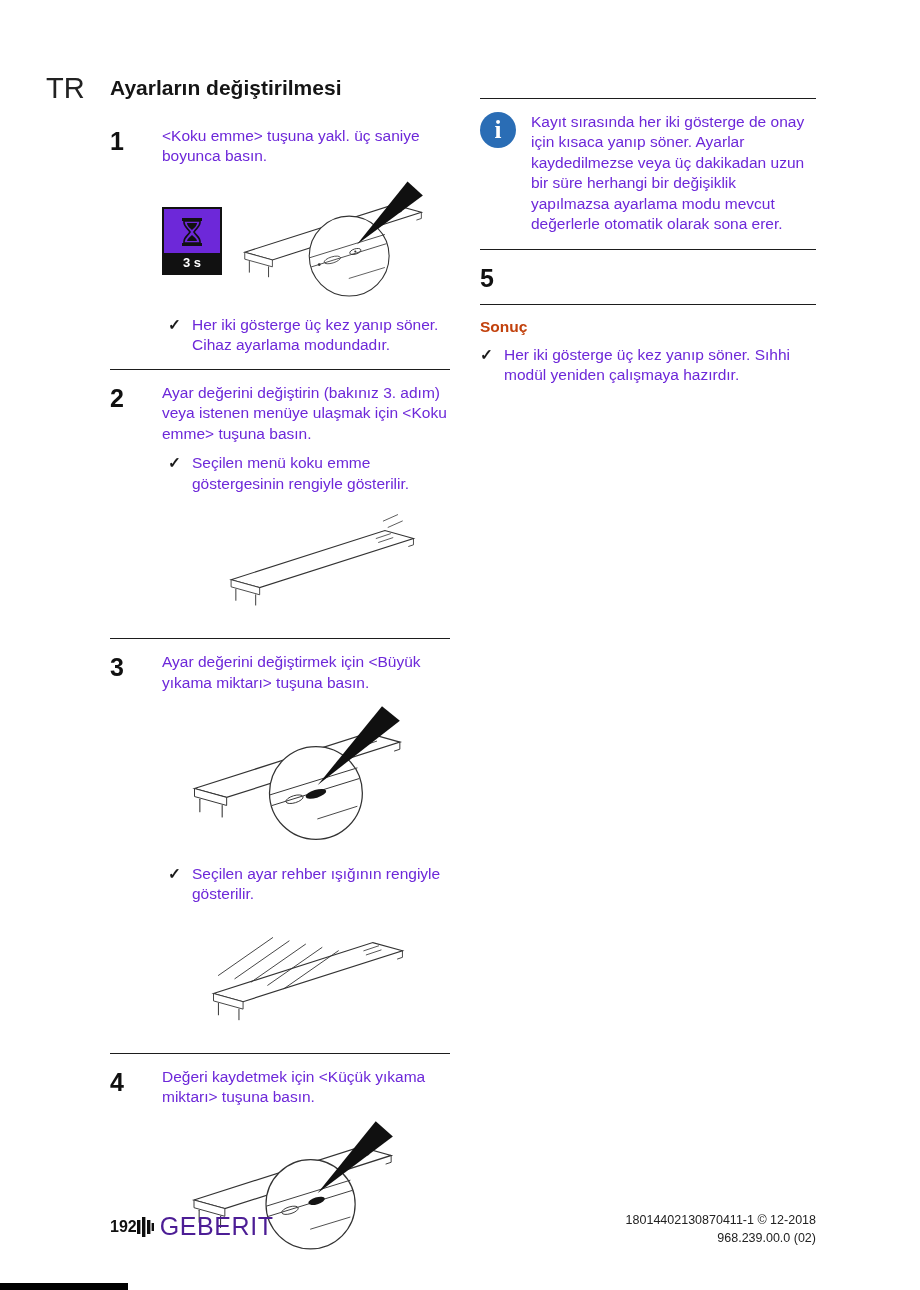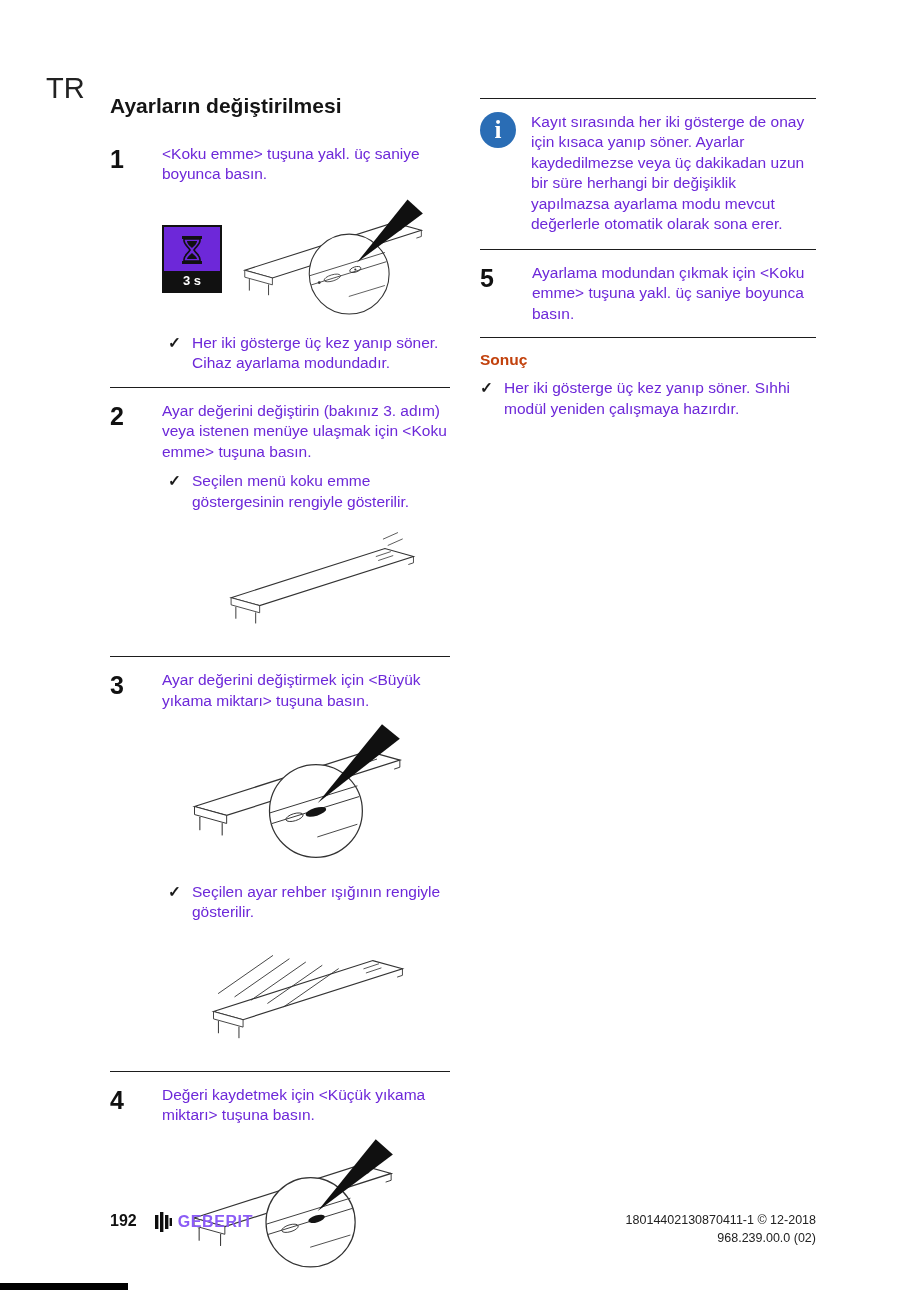--- a/index.html
+++ b/index.html
@@ -13,21 +13,21 @@
     color: #1a1a1a;
   }
   .lang-marker {
     position: absolute;
     left: 46px; top: 72px;
     font-size: 29px;
     color: #222;
   }
   .col-left {
     position: absolute;
-    left: 110px; top: 94px;
+    left: 110px; top: 76px;
     width: 340px;
   }
   .col-right {
     position: absolute;
     left: 480px; top: 94px;
     width: 336px;
   }
   h1.title {
     margin: 0 0 26px 0;
     font-size: 21px;
@@ -112,24 +112,24 @@
     color: #c2410c;
   }
   .result-section .check { padding-left: 0; }
   .footer {
     position: absolute;
     left: 110px; right: 104px; top: 1212px;
     display: flex;
     justify-content: space-between;
     align-items: flex-start;
   }
-  .footer-left { display: flex; gap: 18px; }
+  .footer-left { display: flex; align-items: center; }
   .page-num { font-weight: bold; font-size: 16px; color: #111; }
   .brand { display: flex; align-items: center; gap: 6px; }
-  .brand-name { font-weight: bold; font-size: 16px; letter-spacing: 0.6px; color: #8b5cf6; }
+  .brand-name { font-weight: normal; font-size: 25px; letter-spacing: 0.6px; color: #4c1d95; }
   .doc-ids { text-align: right; font-size: 12.5px; line-height: 1.4; color: #222; }
   .corner-mark {
     position: absolute;
     left: 0; bottom: 0;
     width: 128px; height: 7px;
     background: #000;
   }
   svg line, svg polyline { stroke-linecap: round; }
 </style>
 </head>
@@ -283,23 +283,20 @@
       <div class="info-icon">
         <span>i</span>
       </div>
       <p class="body-text">Kayıt sırasında her iki gösterge de onay için kısaca yanıp söner. Ayarlar kaydedilmezse veya üç dakikadan uzun bir süre herhangi bir değişiklik yapılmazsa ayarlama modu mevcut değerlerle otomatik olarak sona erer.</p>
     </div>
 
     <hr class="rule">
 
     <div class="step">
       <div class="step-num">5</div>
-      <div class="step-body">
-        <p class="body-text">Ayarlama modundan çıkmak için &lt;Koku emme&gt; tuşuna yakl. üç saniye boyunca basın.</p>
-      </div>
     </div>
 
     <hr class="rule">
 
     <div class="result-section">
       <h3 class="result-heading">Sonuç</h3>
       <div class="check">
         <span class="check-mark">✓</span>
         <p class="body-text">Her iki gösterge üç kez yanıp söner. Sıhhi modül yeniden çalışmaya hazırdır.</p>
       </div>

